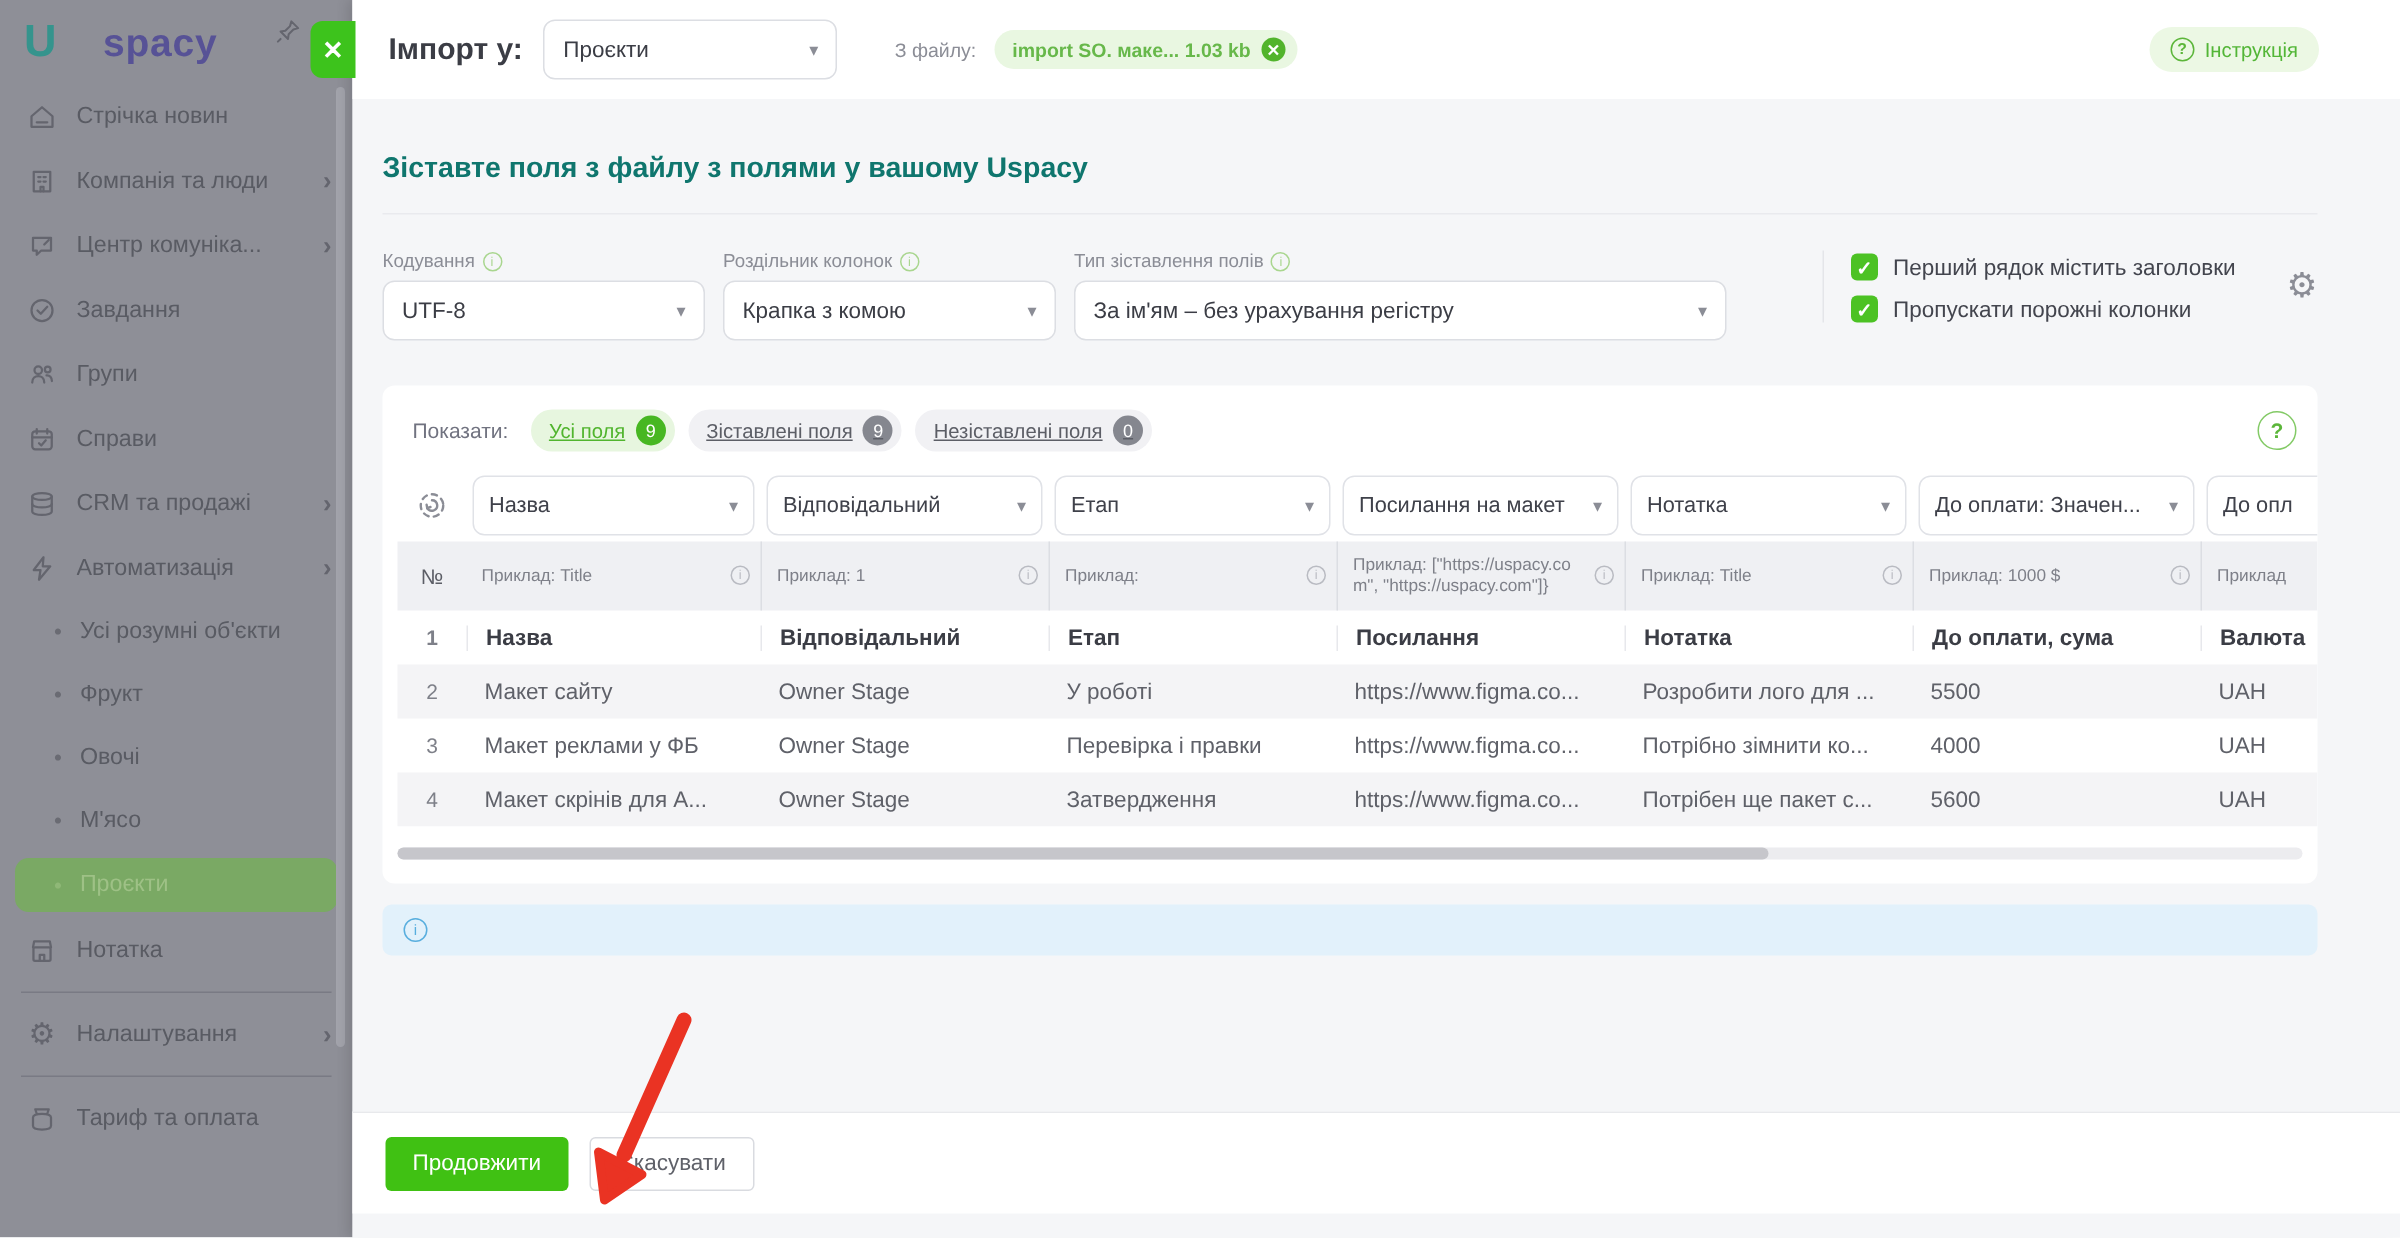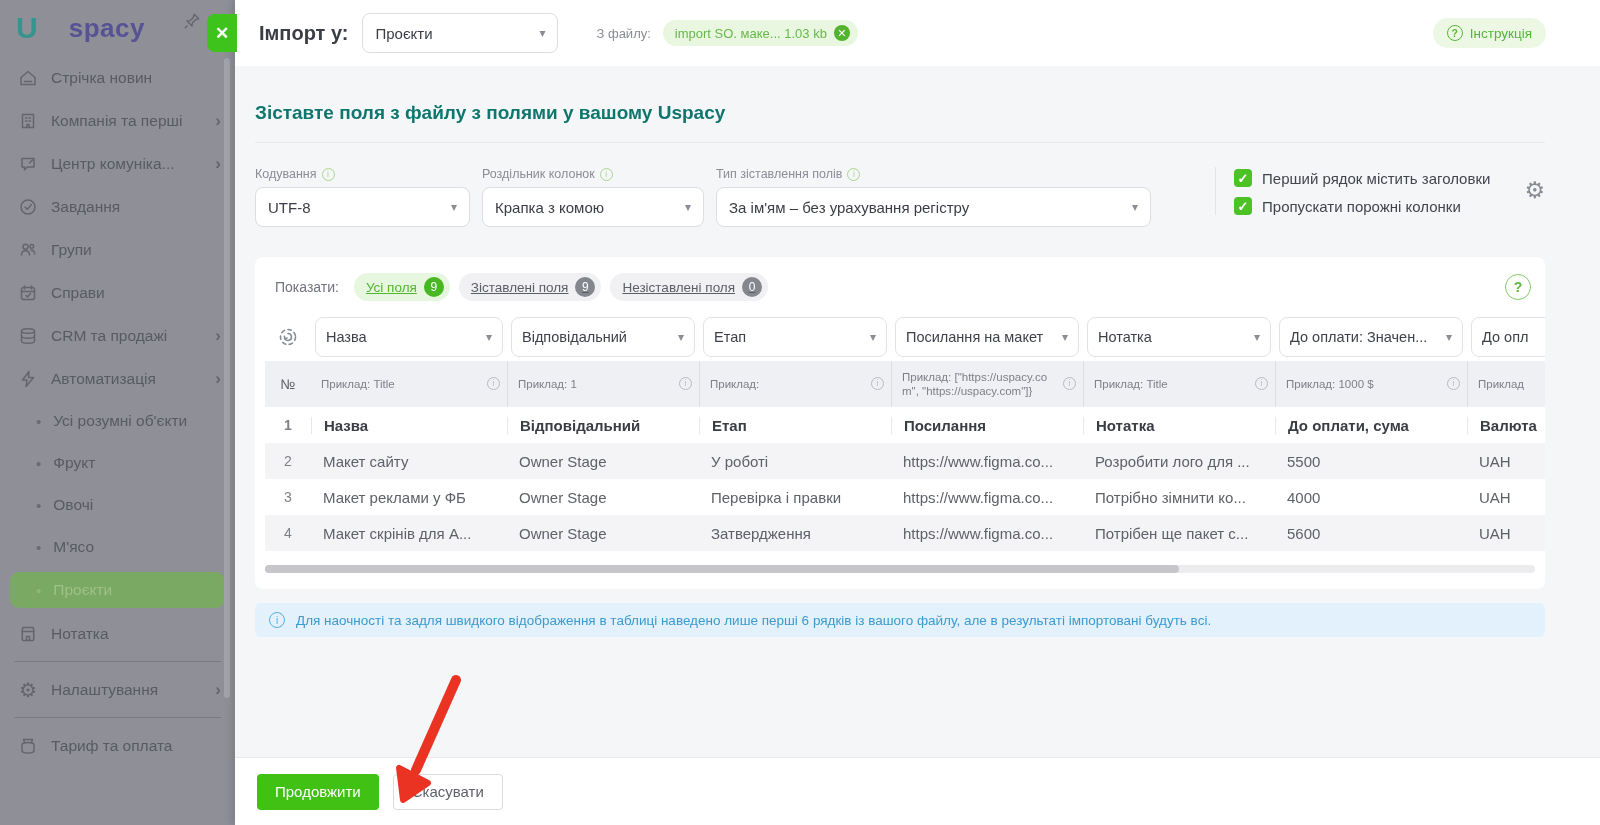--- a/index.html
+++ b/index.html
@@ -30,21 +30,21 @@
   
   .modal-close { position:absolute; left:207px; top:14px; width:30px; height:38px; background:#3dc31c; border-radius:8px 0 0 8px; color:#fff; font-size:17px; font-weight:700; display:flex; align-items:center; justify-content:center; z-index:6; cursor:pointer; }
 
   
   .main { position:absolute; left:235px; top:0; width:1365px; height:825px; background:#f5f6f8; z-index:2; box-shadow:-3px 0 8px rgba(0,0,0,0.12); }
   .m-header { display:flex; align-items:center; height:66px; background:#fff; padding:0 54px 0 24px; }
   .m-title { font-size:20px; font-weight:700; color:#3b3d45; margin-right:14px; }
   .hsel { display:flex; align-items:center; justify-content:space-between; width:196px; height:40px; border:1px solid #dcdee3; border-radius:8px; background:#fff; padding:0 12px; font-size:15px; color:#3b3d45; cursor:pointer; }
   .chevron { color:#8b8d96; font-size:12px; }
   .file-label { margin-left:38px; font-size:13px; color:#8b8d96; }
-  .file-chip { display:flex; align-items:center; gap:7px; margin-left:12px; background:#e9f7e1; border-radius:14px; height:26px; padding:0 8px 0 12px; font-size:13px; color:#67b84a; }
+  .file-chip { display:flex; align-items:center; gap:7px; margin-left:12px; background:#e9f7e1; border-radius:14px; height:26px; padding:0 8px 0 12px; font-size:13px; color:#67b84a;font-weight:bold; }
   .chip-x { width:16px; height:16px; border-radius:50%; background:#52b42c; color:#fff; font-size:11px; display:flex; align-items:center; justify-content:center; cursor:pointer; }
   .instruction { margin-left:auto; display:flex; align-items:center; gap:7px; background:#ecf8e4; border-radius:16px; height:30px; padding:0 14px; font-size:13.5px; color:#53b637; cursor:pointer; }
   .q-ico { width:16px; height:16px; border-radius:50%; border:1.4px solid #5cb63a; color:#5cb63a; font-size:10.5px; font-weight:700; display:flex; align-items:center; justify-content:center; }
 
   .m-body { padding:16px 55px 0 20px; }
 
   
   .steps { display:flex; gap:10px; }
   .step { display:flex; flex-direction:column; gap:8px; cursor:pointer; }
   .step .s-label { font-size:12.5px; }
@@ -104,21 +104,21 @@
   .trow.alt { background:#f4f4f6; }
   .hscroll { margin:14px 10px 0 10px; height:8px; border-radius:4px; background:#ececef; position:relative; }
   .hscroll .thumb { position:absolute; left:0; top:0; height:8px; width:72%; border-radius:4px; background:#c6c6cb; cursor:grab; }
 
   
   .banner { margin-top:14px; width:1290px; display:flex; align-items:center; gap:11px; background:#e2f1fb; border-radius:6px; padding:9px 14px; }
   .banner .b-ico { flex:0 0 16px; width:16px; height:16px; border-radius:50%; border:1.4px solid #58aede; color:#58aede; font-size:10px; font-style:normal; display:flex; align-items:center; justify-content:center; }
   .banner .b-txt { font-size:13.5px; color:#3b9ad0; }
 
   
-  .m-footer { position:absolute; left:0; bottom:0; width:1365px; height:68px; background:#fff; border-top:1px solid #e8e9ec; display:flex; align-items:center; padding:0 22px; gap:14px; }
+  .m-footer { position:absolute; left:0; bottom:16px; width:1365px; height:68px; background:#fff; border-top:1px solid #e8e9ec; display:flex; align-items:center; padding:0 22px; gap:14px; }
   .btn { height:36px; border-radius:4px; font-size:15px; display:flex; align-items:center; justify-content:center; padding:0 18px; cursor:pointer; }
   .btn.primary { background:#40c113; color:#fff; }
   .btn.secondary { background:#fff; border:1px solid #d9dbe0; color:#5f6169; }
 
   .arrow-svg { position:absolute; left:380px; top:662px; z-index:50; pointer-events:none; }
 </style>
 </head>
 <body>
 
 <div class="stage">
@@ -140,21 +140,21 @@
           <path d="M3 9.5 L10 3.5 L17 9.5 V16.5 H3 Z"></path>
           <path d="M6.5 13.5 H13.5"></path>
         </svg>
       <span class="lbl">Стрічка новин</span>
     </div>
     <div class="sb-item">
       <svg width="20" height="20" viewBox="0 0 20 20" class="icon-sb">
           <rect x="4.5" y="3.5" width="11" height="13"></rect>
           <path d="M7.5 7 H9 M11 7 H12.5 M7.5 10 H9 M11 10 H12.5 M9 16.5 V13.5 H11 V16.5"></path>
         </svg>
-      <span class="lbl">Компанія та перші</span>
+      <span class="lbl">Компанія та люди</span>
       <span class="chev-r">›</span>
     </div>
     <div class="sb-item">
       <svg width="20" height="20" viewBox="0 0 20 20" class="icon-sb">
           <path d="M4 4.5 H16 V13 H9.5 L6.5 15.8 V13 H4 Z"></path>
           <path d="M11.5 9 L14.5 6"></path>
         </svg>
       <span class="lbl">Центр комуніка...</span>
       <span class="chev-r">›</span>
     </div>
@@ -464,21 +464,20 @@
           </div>
         </div>
 
         <div class="hscroll">
           <div class="thumb"></div>
         </div>
       </div>
 
       <div class="banner">
         <i class="b-ico">i</i>
-        <span class="b-txt">Для наочності та задля швидкого відображення в таблиці наведено лише перші 6 рядків із вашого файлу, але в результаті імпортовані будуть всі.</span>
       </div>
 
     </div>
 
     <div class="m-footer">
       <div class="btn primary">Продовжити</div>
       <div class="btn secondary">Скасувати</div>
     </div>
 
   </div>

